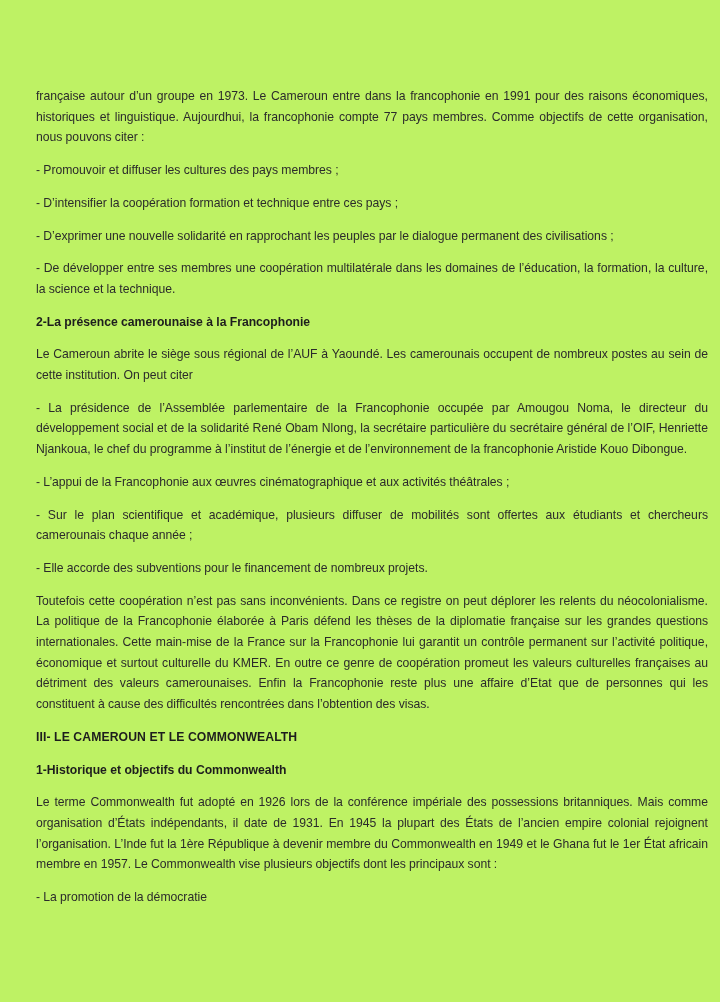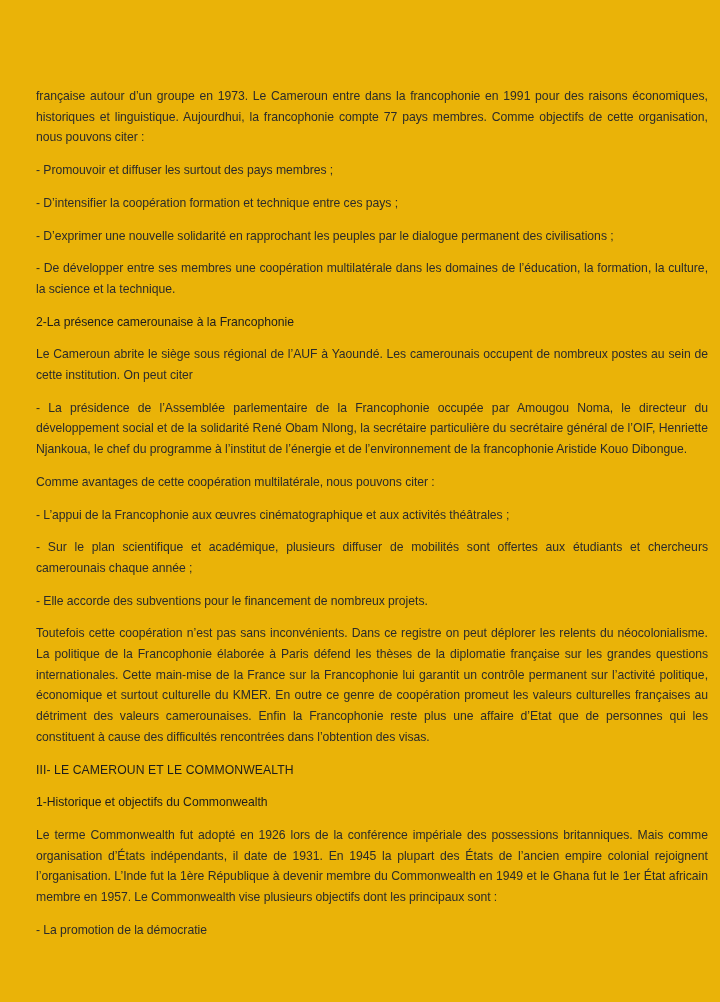--- a/index.html
+++ b/index.html
@@ -10,21 +10,21 @@
   body {
     width: 720px;
     height: 1002px;
     overflow: hidden;
     font-family: "Liberation Sans", sans-serif;
   }
   .page {
     position: relative;
     width: 720px;
     height: 1002px;
-    background: #eab308;
+    background: #bef264;
     box-sizing: border-box;
     padding: 86px 12px 0 36px;
   }
   .doc-body {
     width: 672px;
   }
   p.para {
     margin: 0 0 12px 0;
     font-size: 12.2px;
     line-height: 20.7px;
@@ -35,56 +35,55 @@
     word-spacing: -0.1px;
     -webkit-font-smoothing: antialiased;
   }
   p.para.nojust {
     text-align: left;
   }
   p.heading {
     margin: 0 0 12px 0;
     font-size: 12.2px;
     line-height: 20.7px;
-    font-weight: normal;
+    font-weight: bold;
     color: #1d1d1d;
     text-align: left;
     letter-spacing: -0.02px;
   }
   p.heading.major {
     letter-spacing: 0.1px;
   }
   p.last {
     margin-bottom: 0;
   }
 </style>
 </head>
 <body>
 
 <div class="page">
   <div class="doc-body">
 
     <p class="para">française autour d’un groupe en 1973. Le Cameroun entre dans la francophonie en 1991 pour des raisons économiques, historiques et linguistique. Aujourdhui, la francophonie compte 77 pays membres. Comme objectifs de cette organisation, nous pouvons citer :</p>
 
-    <p class="para nojust">- Promouvoir et diffuser les surtout des pays membres ;</p>
+    <p class="para nojust">- Promouvoir et diffuser les cultures des pays membres ;</p>
 
     <p class="para nojust">- D’intensifier la coopération formation et technique entre ces pays ;</p>
 
     <p class="para nojust">- D’exprimer une nouvelle solidarité en rapprochant les peuples par le dialogue permanent des civilisations ;</p>
 
     <p class="para">- De développer entre ses membres une coopération multilatérale dans les domaines de l’éducation, la formation, la culture, la science et la technique.</p>
 
     <p class="heading">2-La présence camerounaise à la Francophonie</p>
 
     <p class="para">Le Cameroun abrite le siège sous régional de l’AUF à Yaoundé. Les camerounais occupent de nombreux postes au sein de cette institution. On peut citer</p>
 
     <p class="para">- La présidence de l’Assemblée parlementaire de la Francophonie occupée par Amougou Noma, le directeur du développement social et de la solidarité René Obam Nlong, la secrétaire particulière du secrétaire général de l’OIF, Henriette Njankoua, le chef du programme à l’institut de l’énergie et de l’environnement de la francophonie Aristide Kouo Dibongue.</p>
 
 
-    <p class="para nojust">Comme avantages de cette coopération multilatérale, nous pouvons citer :</p>
 
     <p class="para nojust">- L’appui de la Francophonie aux œuvres cinématographique et aux activités théâtrales ;</p>
 
     <p class="para">- Sur le plan scientifique et académique, plusieurs diffuser de mobilités sont offertes aux étudiants et chercheurs camerounais chaque année ;</p>
 
     <p class="para nojust">- Elle accorde des subventions pour le financement de nombreux projets.</p>
 
     <p class="para">Toutefois cette coopération n’est pas sans inconvénients. Dans ce registre on peut déplorer les relents du néocolonialisme. La politique de la Francophonie élaborée à Paris défend les thèses de la diplomatie française sur les grandes questions internationales. Cette main-mise de la France sur la Francophonie lui garantit un contrôle permanent sur l’activité politique, économique et surtout culturelle du KMER. En outre ce genre de coopération promeut les valeurs culturelles françaises au détriment des valeurs camerounaises. Enfin la Francophonie reste plus une affaire d’Etat que de personnes qui les constituent à cause des difficultés rencontrées dans l’obtention des visas.</p>
 
     <p class="heading major">III- LE CAMEROUN ET LE COMMONWEALTH</p>

